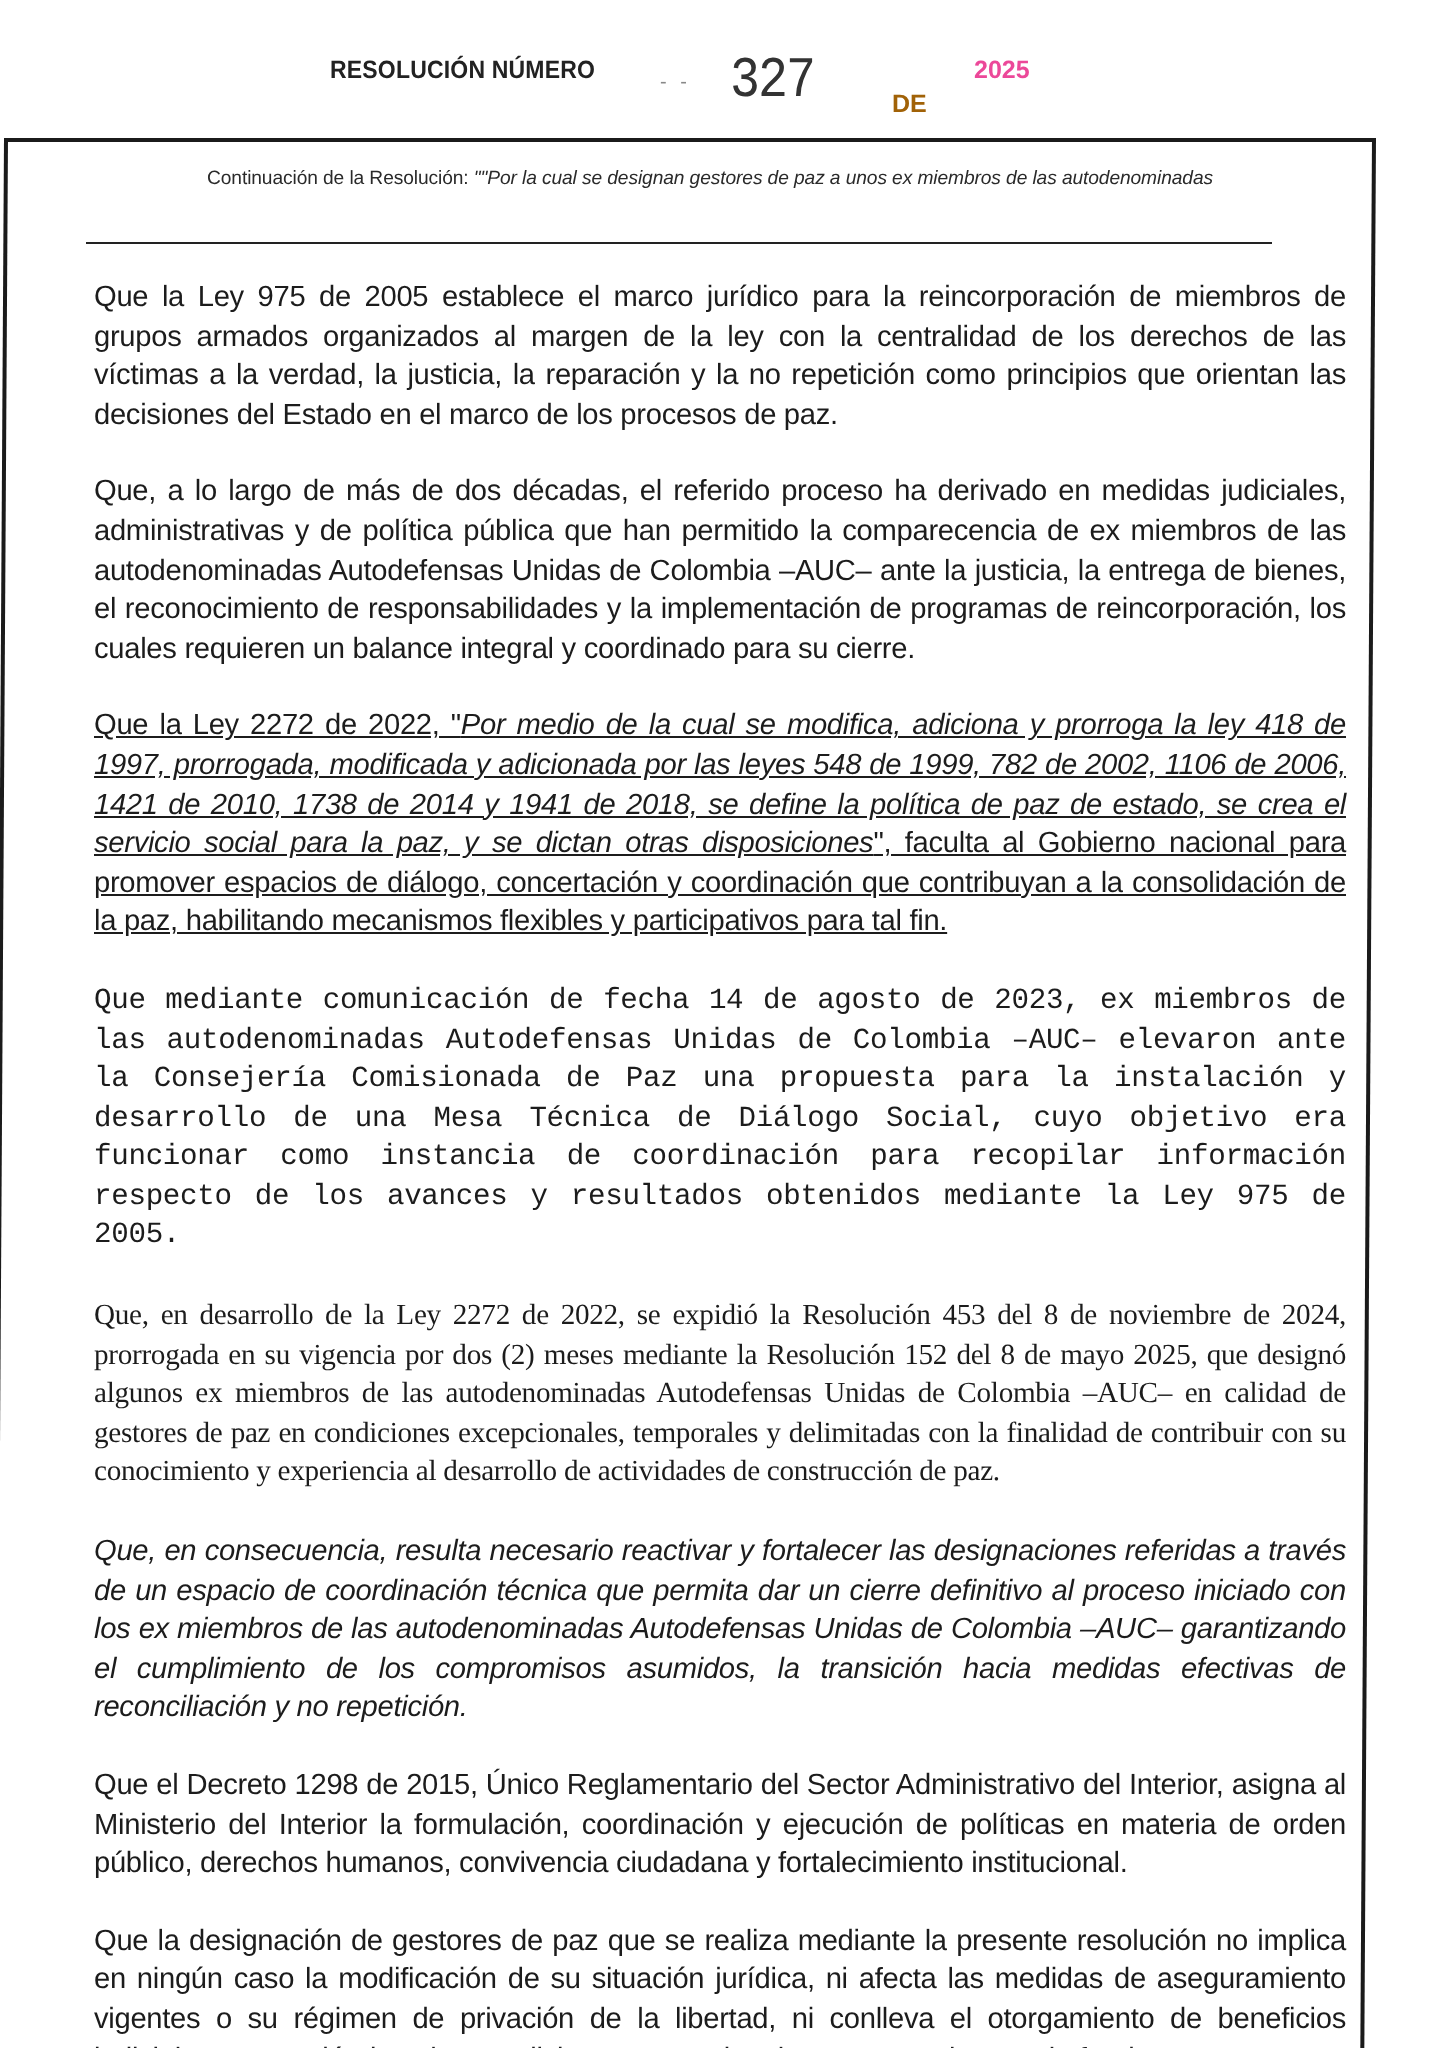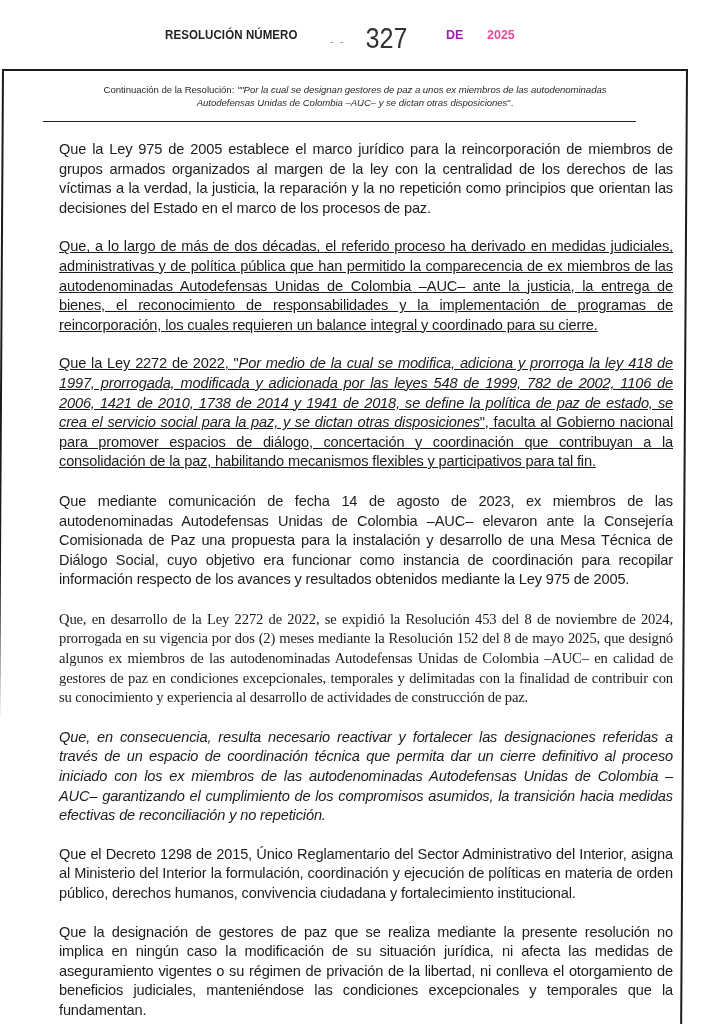--- a/index.html
+++ b/index.html
@@ -48,25 +48,25 @@
       left: 365px;
       font-family: "Liberation Mono", monospace;
       font-size: 25px;
       color: #333;
       letter-spacing: -1px;
       transform: scaleY(1.15);
       transform-origin: left top;
     }
     .hdr-de {
       position: absolute;
-      top: 28px;
+      top: 45px;
       left: 446px;
       font-weight: bold;
       font-size: 12.5px;
-      color: #a21caf;
+      color: #a16207;
     }
     .hdr-year {
       position: absolute;
       top: 28px;
       left: 487px;
       font-weight: bold;
       font-size: 12.5px;
       color: #ec4899;
     }
     .frame {
@@ -107,51 +107,50 @@
       position: absolute;
       top: 140px;
       left: 43px;
       width: 630px;
     }
     .para {
       font-size: 14.6px;
       line-height: 19.6px;
       text-align: justify;
       color: #1c1c1c;
-      margin: 0 0 19px 16px;
+      margin: 0 0 19px 4px;
       letter-spacing: -0.15px;
       word-spacing: 0px;
     }
     .para .it {
       font-style: italic;
     }
     .p1 { margin-bottom: 19px; }
-    .p2 { margin-bottom: 19px; text-decoration: underline; }
+    .p2 { margin-bottom: 19px; }
     .p3 { margin-bottom: 20px; text-decoration: underline; }
-    .p4 { margin-bottom: 20px; }
+    .p4 { margin-bottom: 20px; font-family: Liberation Mono, monospace; }
     .p5 { margin-bottom: 20px; font-family: Liberation Serif, serif; }
     .p6 { margin-bottom: 19px; font-style: italic; }
     .p7 { margin-bottom: 19px; }
   </style>
 </head>
 <body>
 
 <div class="page-header">
   <span class="hdr-label">RESOLUCIÓN NÚMERO</span>
   <span class="hdr-dots">- -</span>
   <span class="hdr-number">327</span>
   <span class="hdr-de">DE</span>
   <span class="hdr-year">2025</span>
 </div>
 
 <div class="frame"></div>
 
 <div class="continuation">
   <div><span>Continuación de la Resolución: </span><span class="italic">""Por la cual se designan gestores de paz a unos ex miembros de las autodenominadas</span></div>
-  <div><span class="italic">Autodefensas Unidas de Colombia –AUC– y se dictan otras disposiciones</span><span>".</span></div>
 </div>
 
 <div class="cont-rule"></div>
 
 <div class="body-text">
   <p class="para p1">Que la Ley 975 de 2005 establece el marco jurídico para la reincorporación de miembros de grupos armados organizados al margen de la ley con la centralidad de los derechos de las víctimas a la verdad, la justicia, la reparación y la no repetición como principios que orientan las decisiones del Estado en el marco de los procesos de paz.</p>
   <p class="para p2">Que, a lo largo de más de dos décadas, el referido proceso ha derivado en medidas judiciales, administrativas y de política pública que han permitido la comparecencia de ex miembros de las autodenominadas Autodefensas Unidas de Colombia –AUC– ante la justicia, la entrega de bienes, el reconocimiento de responsabilidades y la implementación de programas de reincorporación, los cuales requieren un balance integral y coordinado para su cierre.</p>
   <p class="para p3"><span>Que la Ley 2272 de 2022, "</span><span class="it">Por medio de la cual se modifica, adiciona y prorroga la ley 418 de 1997, prorrogada, modificada y adicionada por las leyes 548 de 1999, 782 de 2002, 1106 de 2006, 1421 de 2010, 1738 de 2014 y 1941 de 2018, se define la política de paz de estado, se crea el servicio social para la paz, y se dictan otras disposiciones</span><span>", faculta al Gobierno nacional para promover espacios de diálogo, concertación y coordinación que contribuyan a la consolidación de la paz, habilitando mecanismos flexibles y participativos para tal fin.</span></p>
   <p class="para p4">Que mediante comunicación de fecha 14 de agosto de 2023, ex miembros de las autodenominadas Autodefensas Unidas de Colombia –AUC– elevaron ante la Consejería Comisionada de Paz una propuesta para la instalación y desarrollo de una Mesa Técnica de Diálogo Social, cuyo objetivo era funcionar como instancia de coordinación para recopilar información respecto de los avances y resultados obtenidos mediante la Ley 975 de 2005.</p>
   <p class="para p5">Que, en desarrollo de la Ley 2272 de 2022, se expidió la Resolución 453 del 8 de noviembre de 2024, prorrogada en su vigencia por dos (2) meses mediante la Resolución 152 del 8 de mayo 2025, que designó algunos ex miembros de las autodenominadas Autodefensas Unidas de Colombia –AUC– en calidad de gestores de paz en condiciones excepcionales, temporales y delimitadas con la finalidad de contribuir con su conocimiento y experiencia al desarrollo de actividades de construcción de paz.</p>

